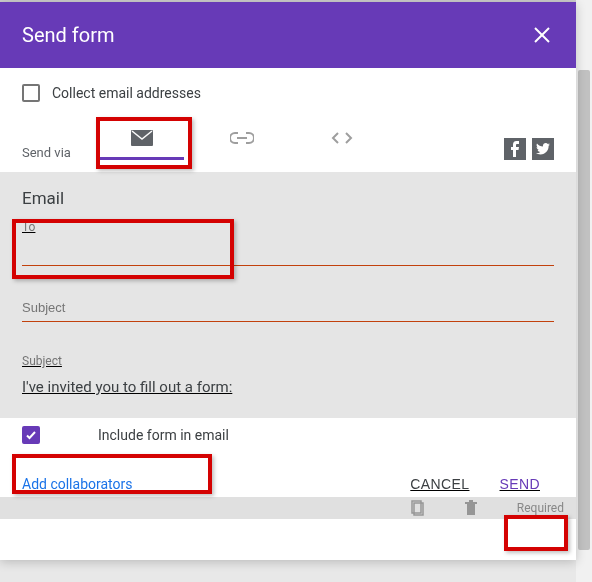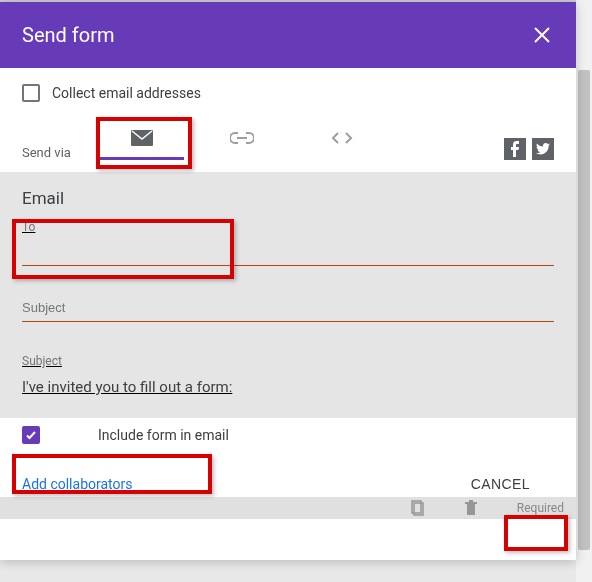--- a/index.html
+++ b/index.html
@@ -31,21 +31,21 @@
   .social { width: 22px; height: 22px; background: #5f6368; display: flex; align-items: center; justify-content: center; cursor: pointer; }
   .email-section { background: #e5e5e5; padding: 16px 22px 10px 22px; }
   .section-title { font-size: 17px; color: #3c4043; margin-bottom: 12px; }
   .field { margin-bottom: 20px; text-decoration: underline; }
   .field-label { font-size: 12px; color: #757575; margin-bottom: 4px; display: block; }
   .field-input { width: 100%; border: none; border-bottom: 1px solid #c2410c; background: transparent; font-size: 14px; padding: 6px 0; outline: none; color: #3c4043; }
   .field-value { font-size: 15px; color: #3c4043; padding: 4px 0 8px 0; border-bottom: 1px solid #dadce0; }
   .msg-label { font-size: 12px; color: #757575; margin-bottom: 6px; }
   .include-row { display: flex; align-items: center; gap: 14px; padding: 8px 22px 14px 22px; }
   .include-label { font-size: 14px; color: #3c4043; margin-left: 44px; }
-  .footer { display: flex; align-items: center; padding: 10px 32px 14px 22px; }
+  .footer { display: flex; align-items: center; padding: 10px 22px 14px 22px; text-decoration: underline; }
   .add-collab { color: #1a73e8; font-size: 14px; text-decoration: underline; cursor: pointer; }
   .footer-btns { margin-left: auto; display: flex; gap: 2px; align-items: center; }
   .btn { font-size: 14px; font-weight: 500; letter-spacing: 0.4px; padding: 8px 14px; cursor: pointer; background: none; border: none; }
   .btn-cancel { color: #3c4043; }
   .btn-send { color: #673ab7; }
   
   .hl { position: absolute; border: 4px solid #d40202; pointer-events: none; z-index: 50; }
   .hl-shadow { box-shadow: 2px 2px 4px rgba(0,0,0,0.25); }
   .bottom-bar { position: absolute; left: 0; bottom: 7px; width: 576px; height: 22px; background: #e0e0e0; display: flex; align-items: center; justify-content: flex-end; padding-right: 12px; gap: 40px; color: #666; font-size: 12px; }
   .bottom-bar svg { opacity: 0.6; }
@@ -141,20 +141,21 @@
               <polyline points="2,6.5 4.5,9 10,3" fill="none" stroke="#fff" stroke-width="2"></polyline>
             </svg>
         </div>
         <span class="include-label">Include form in email</span>
       </div>
 
       <div class="footer">
         <a class="add-collab">Add collaborators</a>
         <div class="footer-btns">
           <button class="btn btn-cancel">CANCEL</button>
+          <button class="btn btn-send">SEND</button>
         </div>
       </div>
 
     </div>
   </div>
 
   <div class="hl hl-shadow" style="left:96px; top:117px; width:96px; height:52px;"></div>
   <div class="hl hl-shadow" style="left:12px; top:219px; width:222px; height:60px;"></div>
   <div class="hl hl-shadow" style="left:12px; top:454px; width:200px; height:40px;"></div>
   <div class="hl hl-shadow" style="left:504px; top:515px; width:64px; height:36px;"></div>

